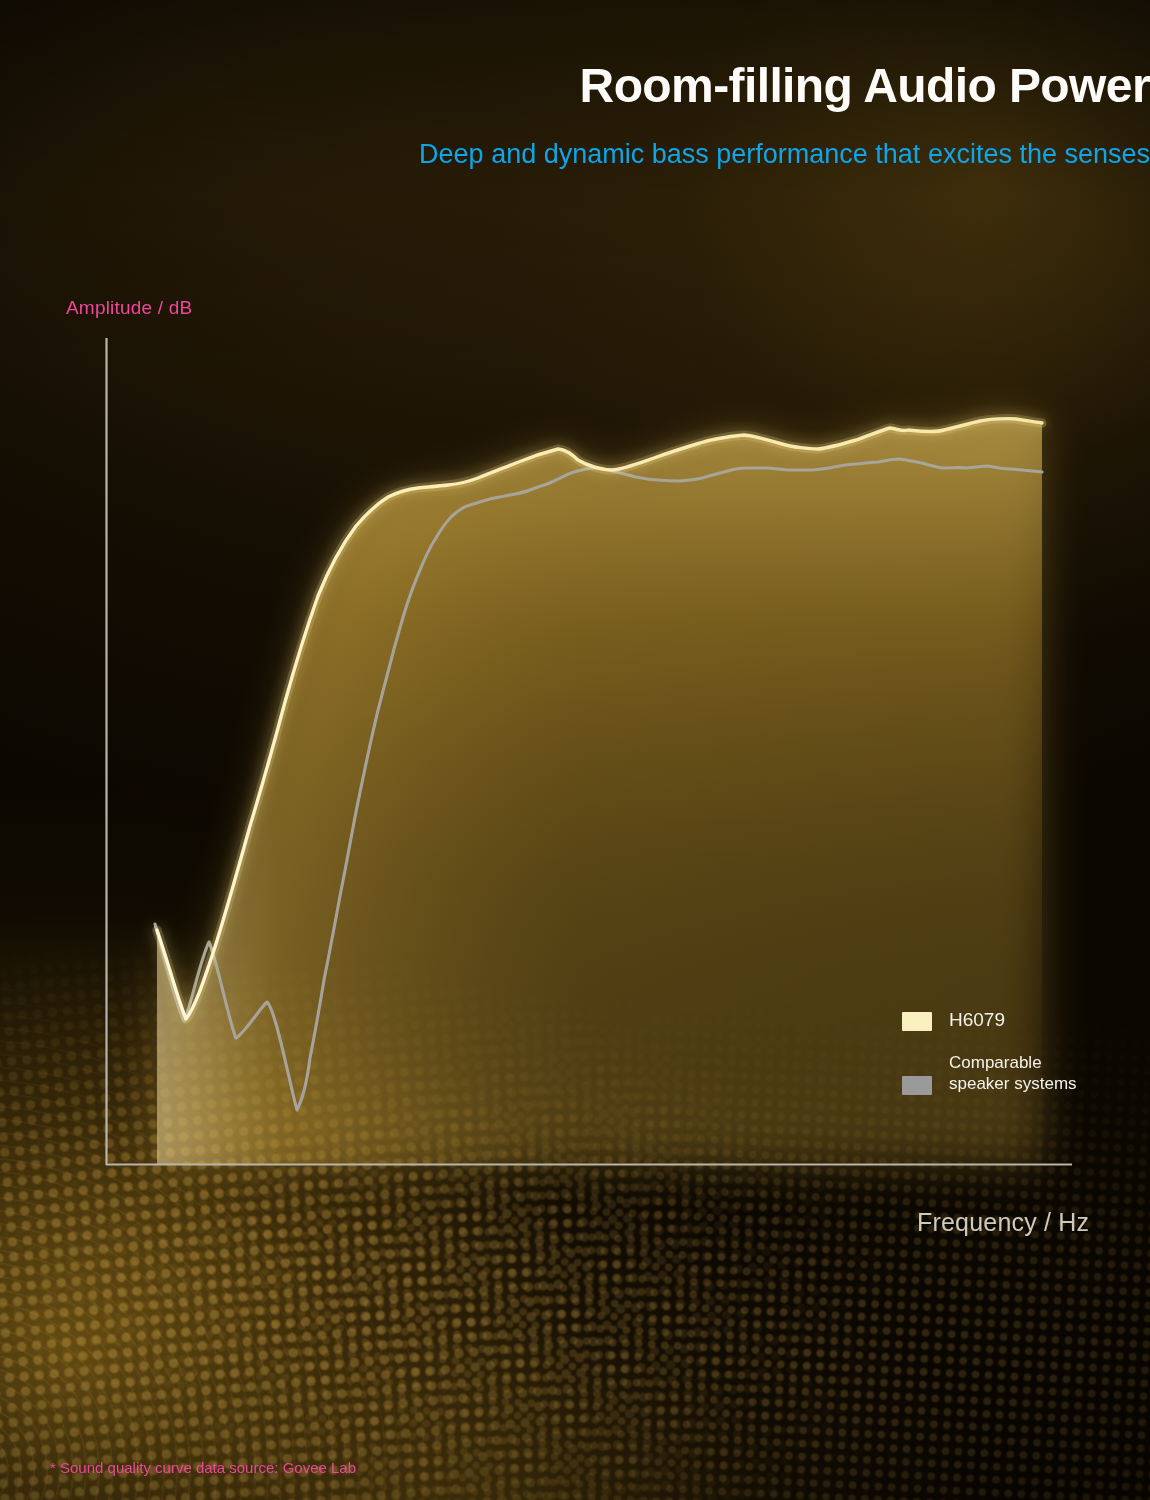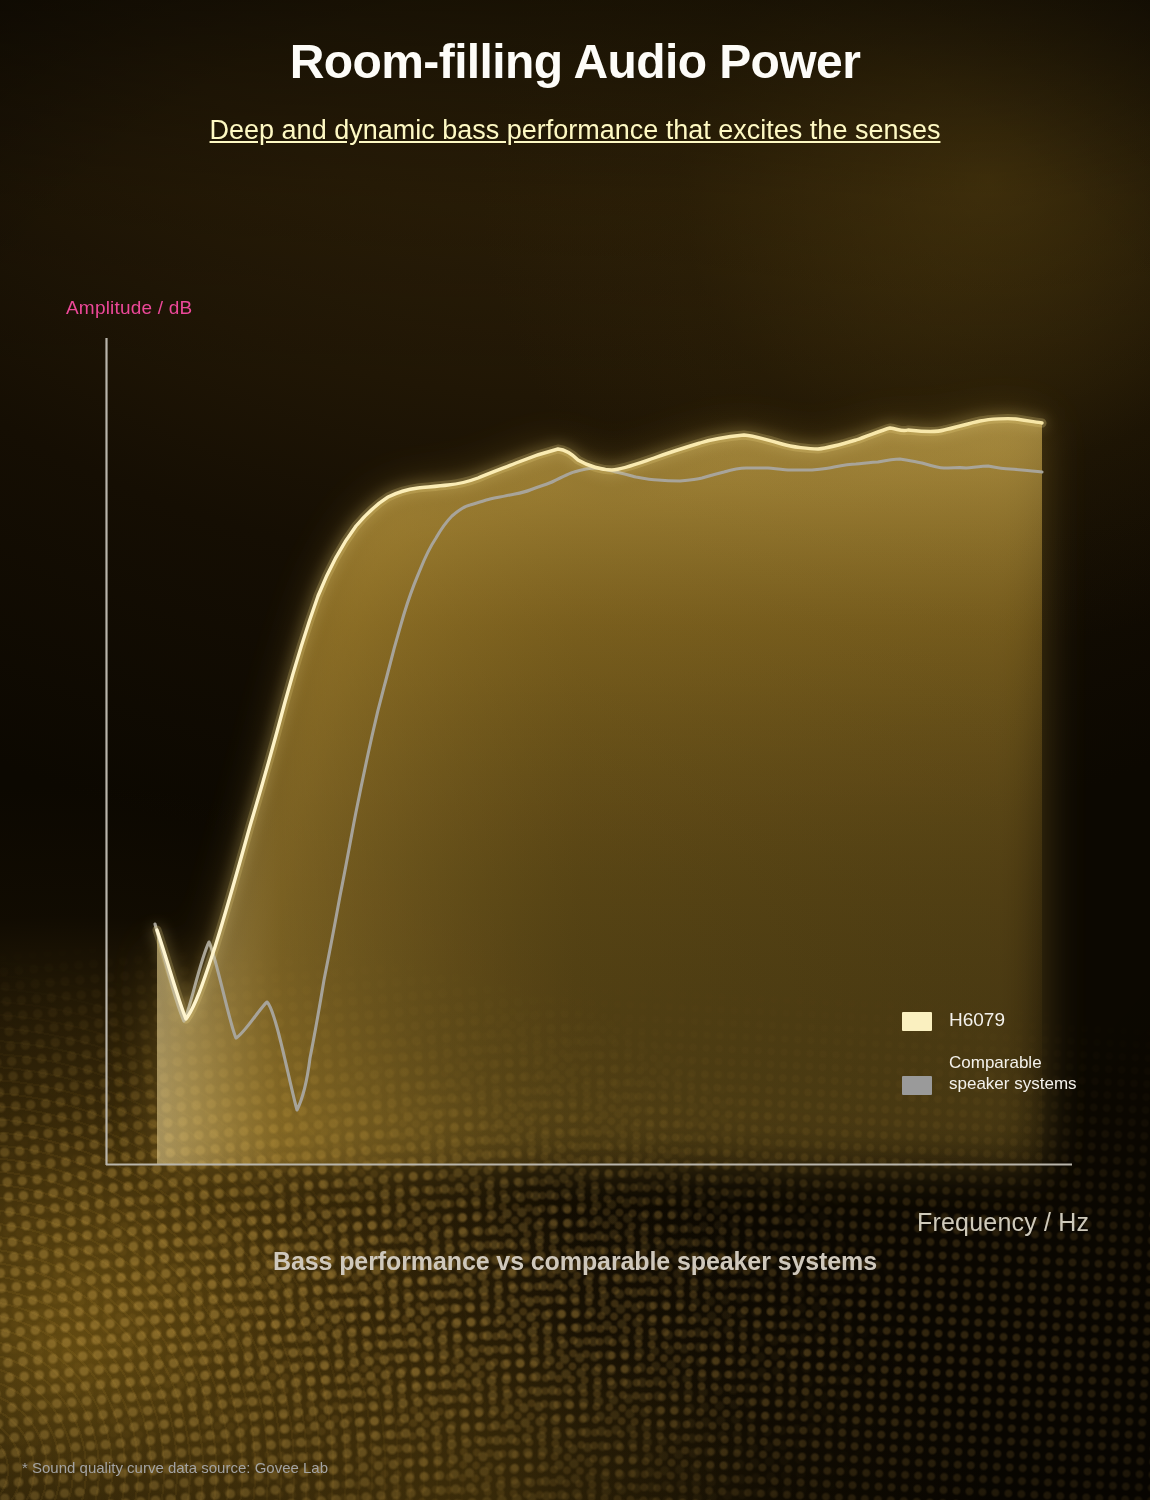--- a/index.html
+++ b/index.html
@@ -83,39 +83,38 @@
         rgba(255,200,80,0.22) 0px, rgba(255,200,80,0.22) 2px,
         rgba(0,0,0,0) 2px, rgba(0,0,0,0) 13px);
     opacity: 0.55;
     -webkit-mask-image: radial-gradient(64% 60% at 26% 62%, rgba(0,0,0,1) 0%, rgba(0,0,0,0.5) 52%, rgba(0,0,0,0) 84%);
     mask-image: radial-gradient(64% 60% at 26% 62%, rgba(0,0,0,1) 0%, rgba(0,0,0,0.5) 52%, rgba(0,0,0,0) 84%);
   }
 
   
   .head {
     position: absolute;
-    left: 0; right: 0; top: 36px;
-    text-align: center;
+    left: 0; right: 0; top: 60px;
+    text-align: right;
     z-index: 6;
   }
   .title {
     font-size: 48px;
     font-weight: 700;
     letter-spacing: -0.6px;
     color: #fdfcf8;
     margin: 0 0 26px 0;
     line-height: 1.08;
   }
   .subtitle {
     font-size: 27px;
     font-weight: 400;
-    color: #fef9c3;
-    margin: 15px;
+    color: #0ea5e9;
+    margin: 0;
     line-height: 1.2;
-    text-decoration: underline;
   }
 
   
   .chart-wrap {
     position: absolute;
     left: 0; top: 0;
     width: 1150px; height: 1500px;
     z-index: 5;
   }
   .chart-svg { position: absolute; left: 0; top: 0; }
@@ -174,22 +173,23 @@
     font-size: 25px;
     font-weight: 700;
     color: #cfc8bc;
     letter-spacing: -0.1px;
     z-index: 7;
   }
   .footnote {
     position: absolute;
     left: 22px; top: 1459px;
     font-size: 15px;
-    color: #a3a3a3;
+    color: #ec4899;
     z-index: 7;
+    padding-left: 28px;
   }
 </style>
 </head>
 <body>
 
 <div id="page">
 
   <div class="bg-layer bg-base"></div>
   <div class="bg-layer bg-glow-tr"></div>
   <div class="bg-layer bg-glow-bl"></div>
@@ -331,16 +331,15 @@
         <span class="legend-label">H6079</span>
       </div>
       <div class="legend-row">
         <span class="swatch" style="background:#9a9a9a"></span>
         <span class="legend-label small">Comparable
 speaker systems</span>
       </div>
     </div>
   </div>
 
-  <div class="caption">Bass performance vs comparable speaker systems</div>
   <div class="footnote">* Sound quality curve data source: Govee Lab</div>
 
 </div>
 
 </body></html>

